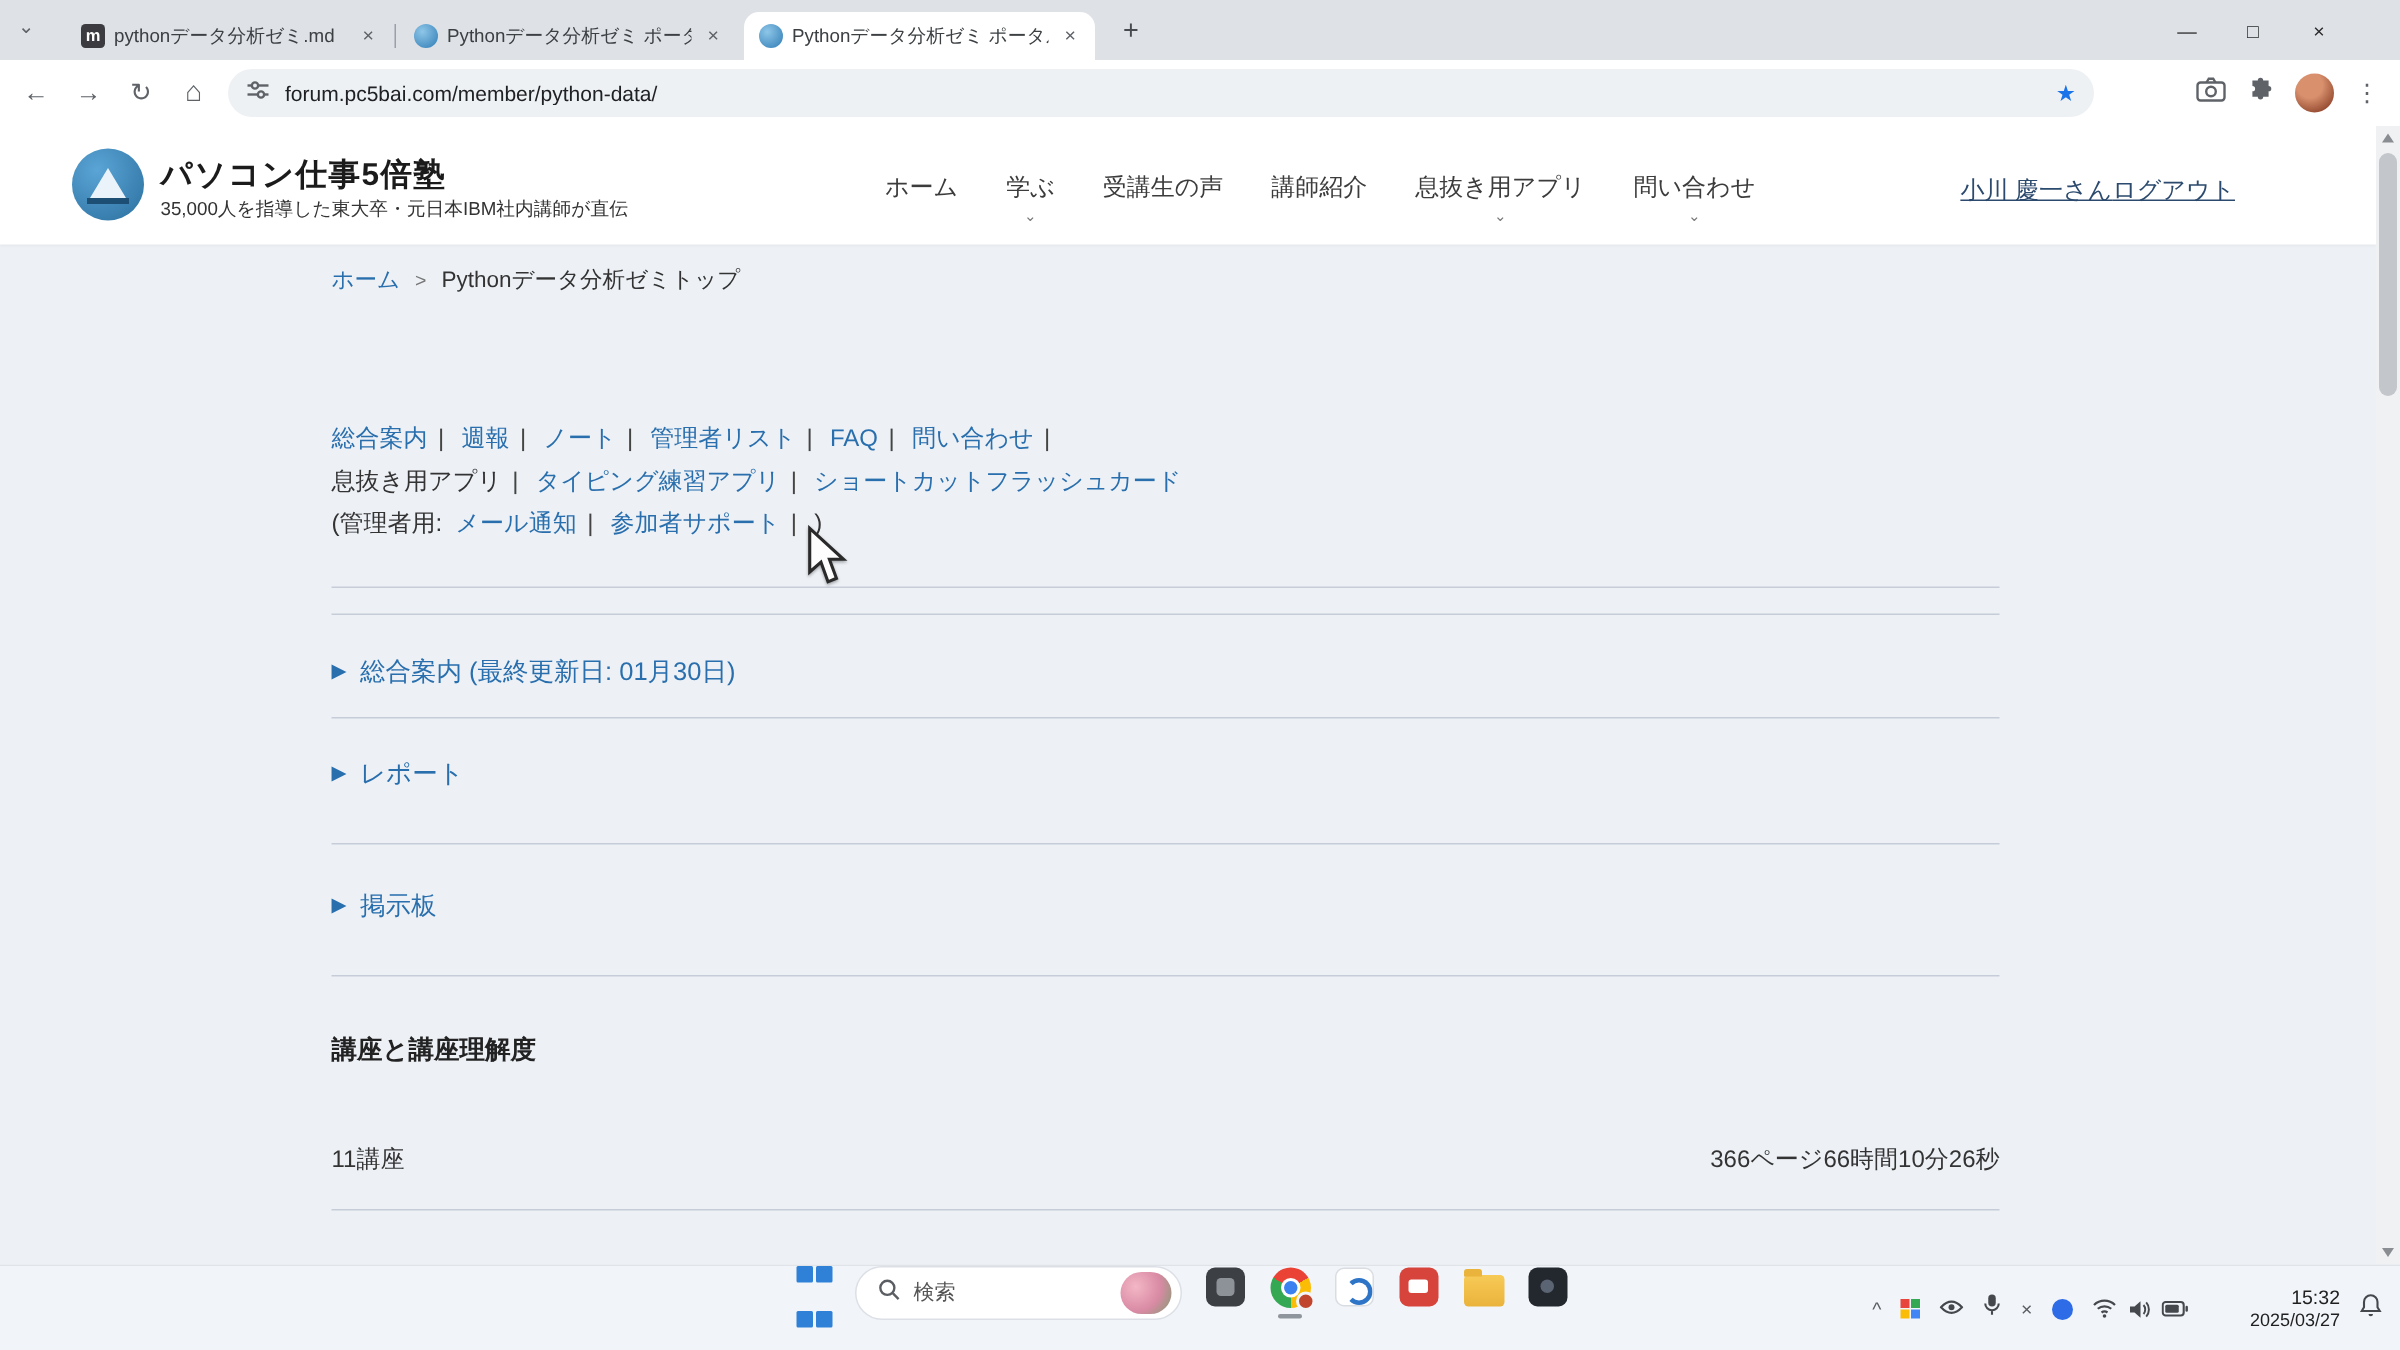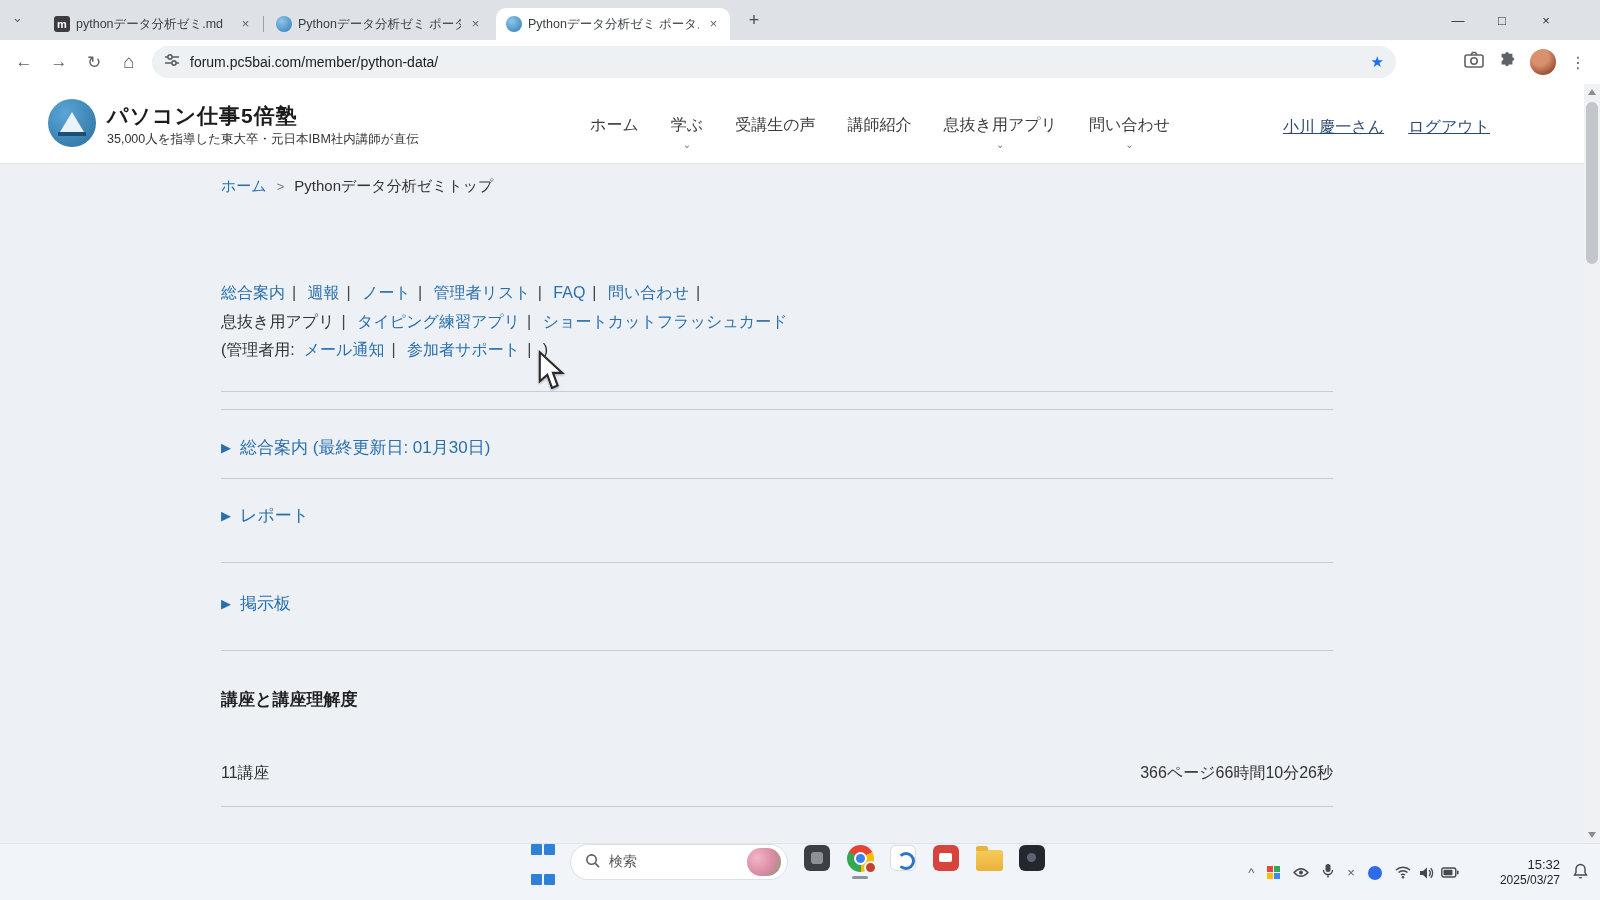--- a/index.html
+++ b/index.html
@@ -36,21 +36,21 @@
   .page-bg{position:absolute;top:84px;left:0;width:1584px;height:759px;background:#edf1f6;overflow:hidden;}
   .site-header{position:absolute;top:0;left:0;width:1584px;height:79px;background:#fff;box-shadow:0 1px 2px rgba(0,0,0,.05);}
   .logo{position:absolute;left:48px;top:15px;width:48px;height:48px;border-radius:50%;background:radial-gradient(circle at 35% 30%,#5aa5d6,#2b6f9e);}
   .logo::after{content:"";position:absolute;left:12px;top:13px;border-left:12px solid transparent;border-right:12px solid transparent;border-bottom:20px solid #eaf3f9;}
   .logo::before{content:"";position:absolute;left:10px;top:33px;width:28px;height:4px;background:#1d4f75;}
   .site-title{position:absolute;left:107px;top:18px;font-size:21px;font-weight:bold;color:#1b1b1b;letter-spacing:1px;}
   .site-sub{position:absolute;left:107px;top:47px;font-size:12.5px;color:#333;}
   .main-nav{position:absolute;left:590px;top:31px;display:flex;gap:32px;align-items:flex-start;}
   .nav-item{display:flex;flex-direction:column;align-items:center;font-size:16px;color:#3c3c3c;}
   .nav-caret{font-size:10px;color:#777;margin-top:3px;}
-  .user-links{position:absolute;right:94px;top:33px;display:flex;gap:24px;font-size:16px;}
+  .user-links{position:absolute;right:94px;top:33px;display:flex;font-size:16px;}
   .user-links a{color:#2c4a6e;text-decoration:underline;}
 
   
   .content{position:absolute;left:221px;top:79px;width:1112px;height:680px;}
   .breadcrumb{position:absolute;top:14px;left:0;font-size:15px;color:#333;}
   .breadcrumb .bc-home{color:#2a6fad;text-decoration:none;}
   .breadcrumb .bc-sep{color:#777;margin:0 10px;font-size:13px;}
   .quicklinks{position:absolute;top:116px;left:0;font-size:16px;line-height:28.5px;color:#333;}
   .quicklinks a{color:#2a6fad;text-decoration:none;}
   .sep{color:#444;margin:0 7px;}

